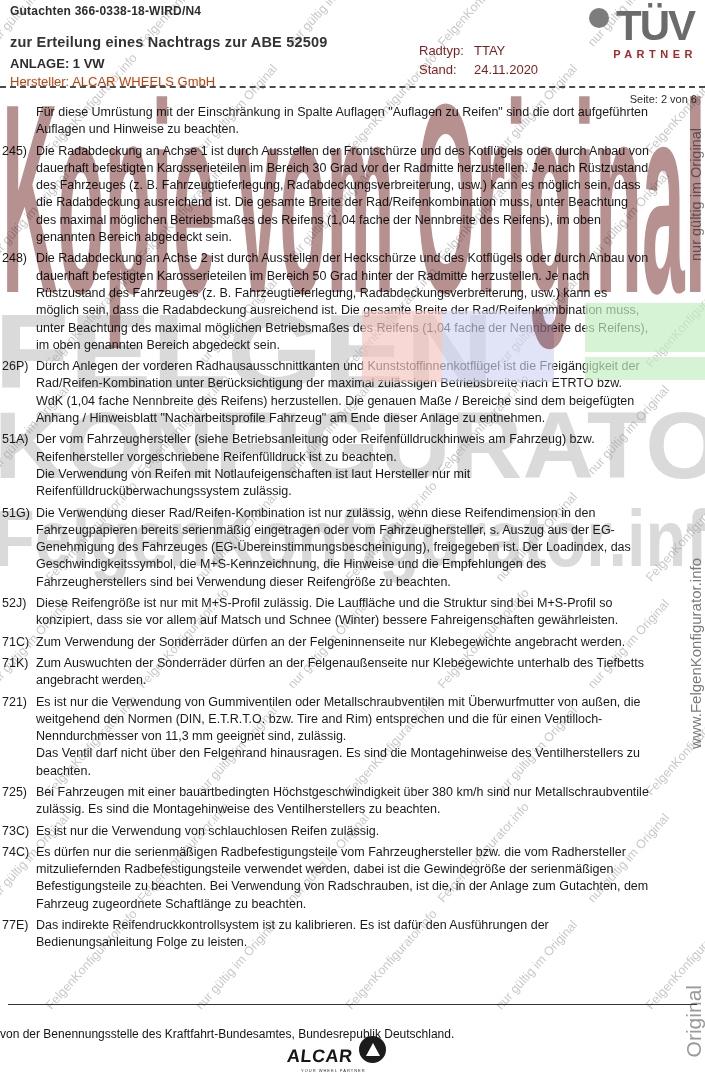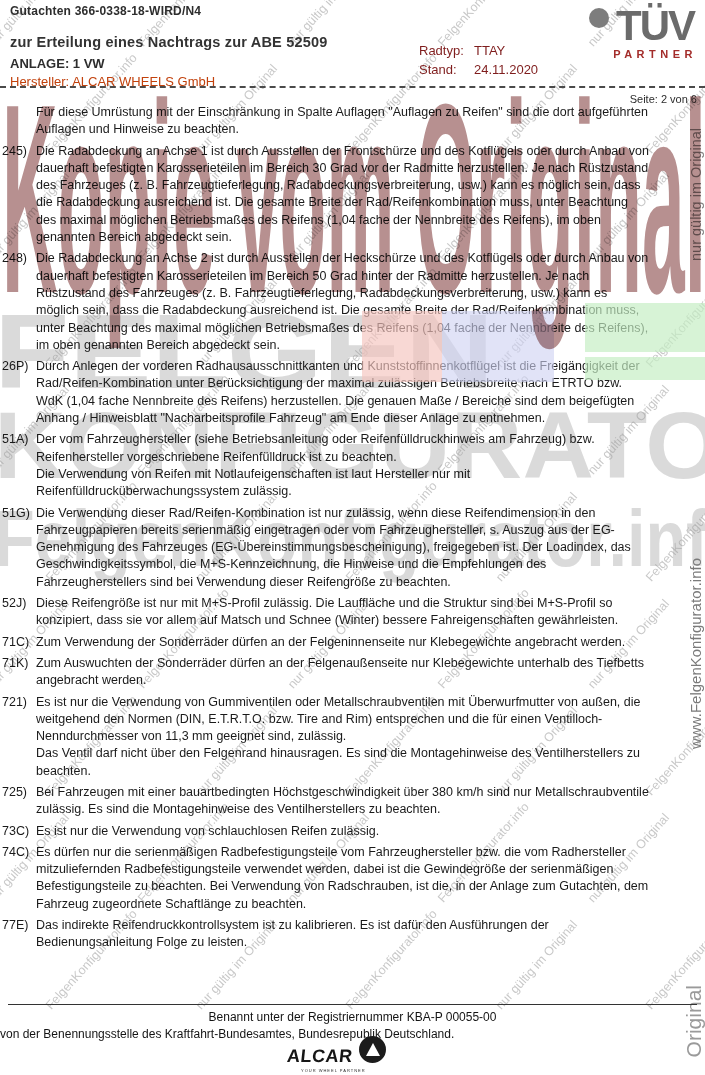--- a/index.html
+++ b/index.html
@@ -223,21 +223,20 @@
   <div class="hl hl1" style="background: rgba(244, 196, 190, 0.66);"></div>
   <div class="hl hl2" style="background: rgba(206, 210, 242, 0.62);"></div>
   <div class="hl hl3" style="background: rgba(196, 238, 194, 0.68);"></div>
   <div class="hl hl4" style="background: rgba(196, 238, 194, 0.68);"></div>
 
   <svg class="kopie-layer" width="705" height="1075" viewBox="0 0 705 1075">
     <text x="2" y="292" font-size="270" textLength="704" lengthAdjust="spacingAndGlyphs" font-family="Liberation Sans, sans-serif" font-weight="bold" fill="#a87878" opacity="0.82">Kopie vom Original</text>
   </svg>
 
   <div class="f-line"></div>
-  <div class="f-t1">Benannt unter der Registriernummer KBA-P 00055-00</div>
   <div class="f-t2">von der Benennungsstelle des Kraftfahrt-Bundesamtes, Bundesrepublik Deutschland.</div>
   <div class="alcar">
     <span class="alcar-word">ALCAR</span>
     <span class="alcar-ball">
         <span class="alcar-tri"></span>
       </span>
     <div class="alcar-tag">YOUR WHEEL PARTNER</div>
   </div>
 
 </div>

